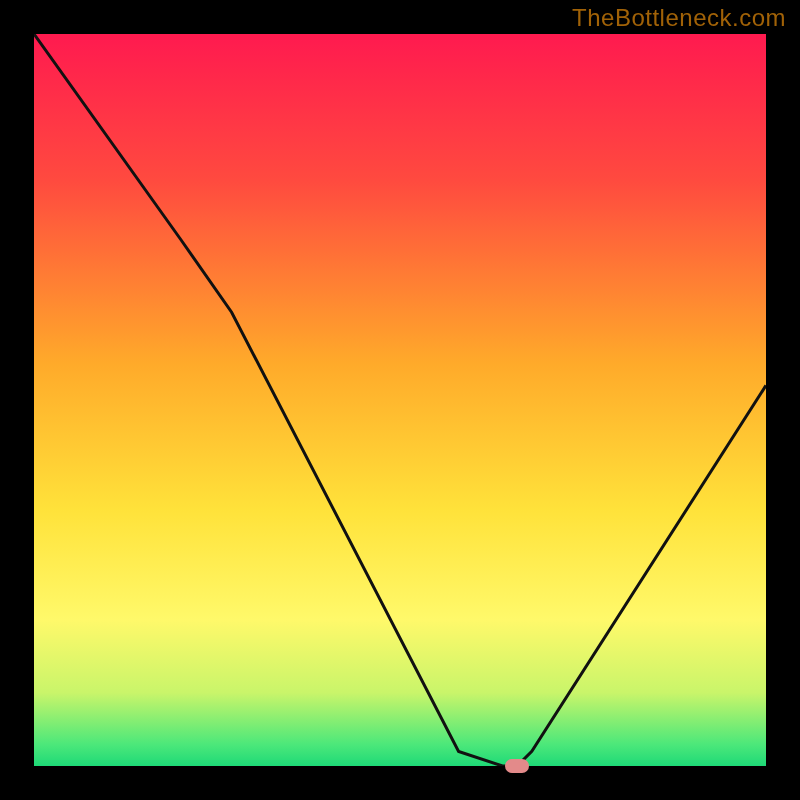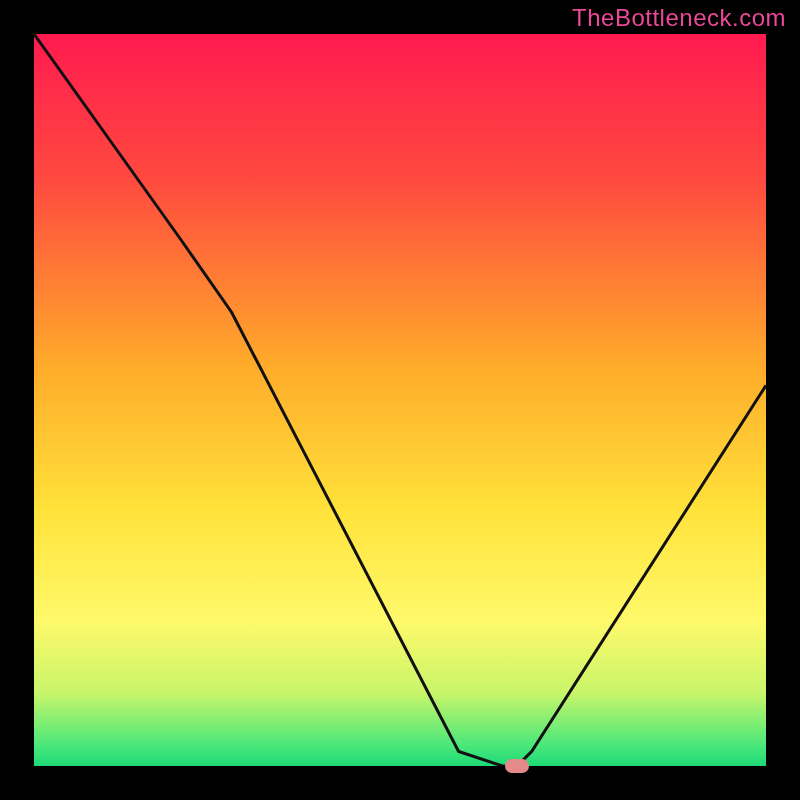--- a/index.html
+++ b/index.html
@@ -13,21 +13,21 @@
   .frame {
     position: relative;
     width: 800px;
     height: 800px;
     background: #000;
   }
   .watermark {
     position: absolute;
     top: 4px;
     right: 14px;
-    color: #ec4899;
+    color: #a16207;
     font-size: 24px;
     font-weight: 500;
     letter-spacing: 0.5px;
   }
   .plot-area {
     position: absolute;
     left: 34px;
     top: 34px;
     width: 732px;
     height: 732px;

